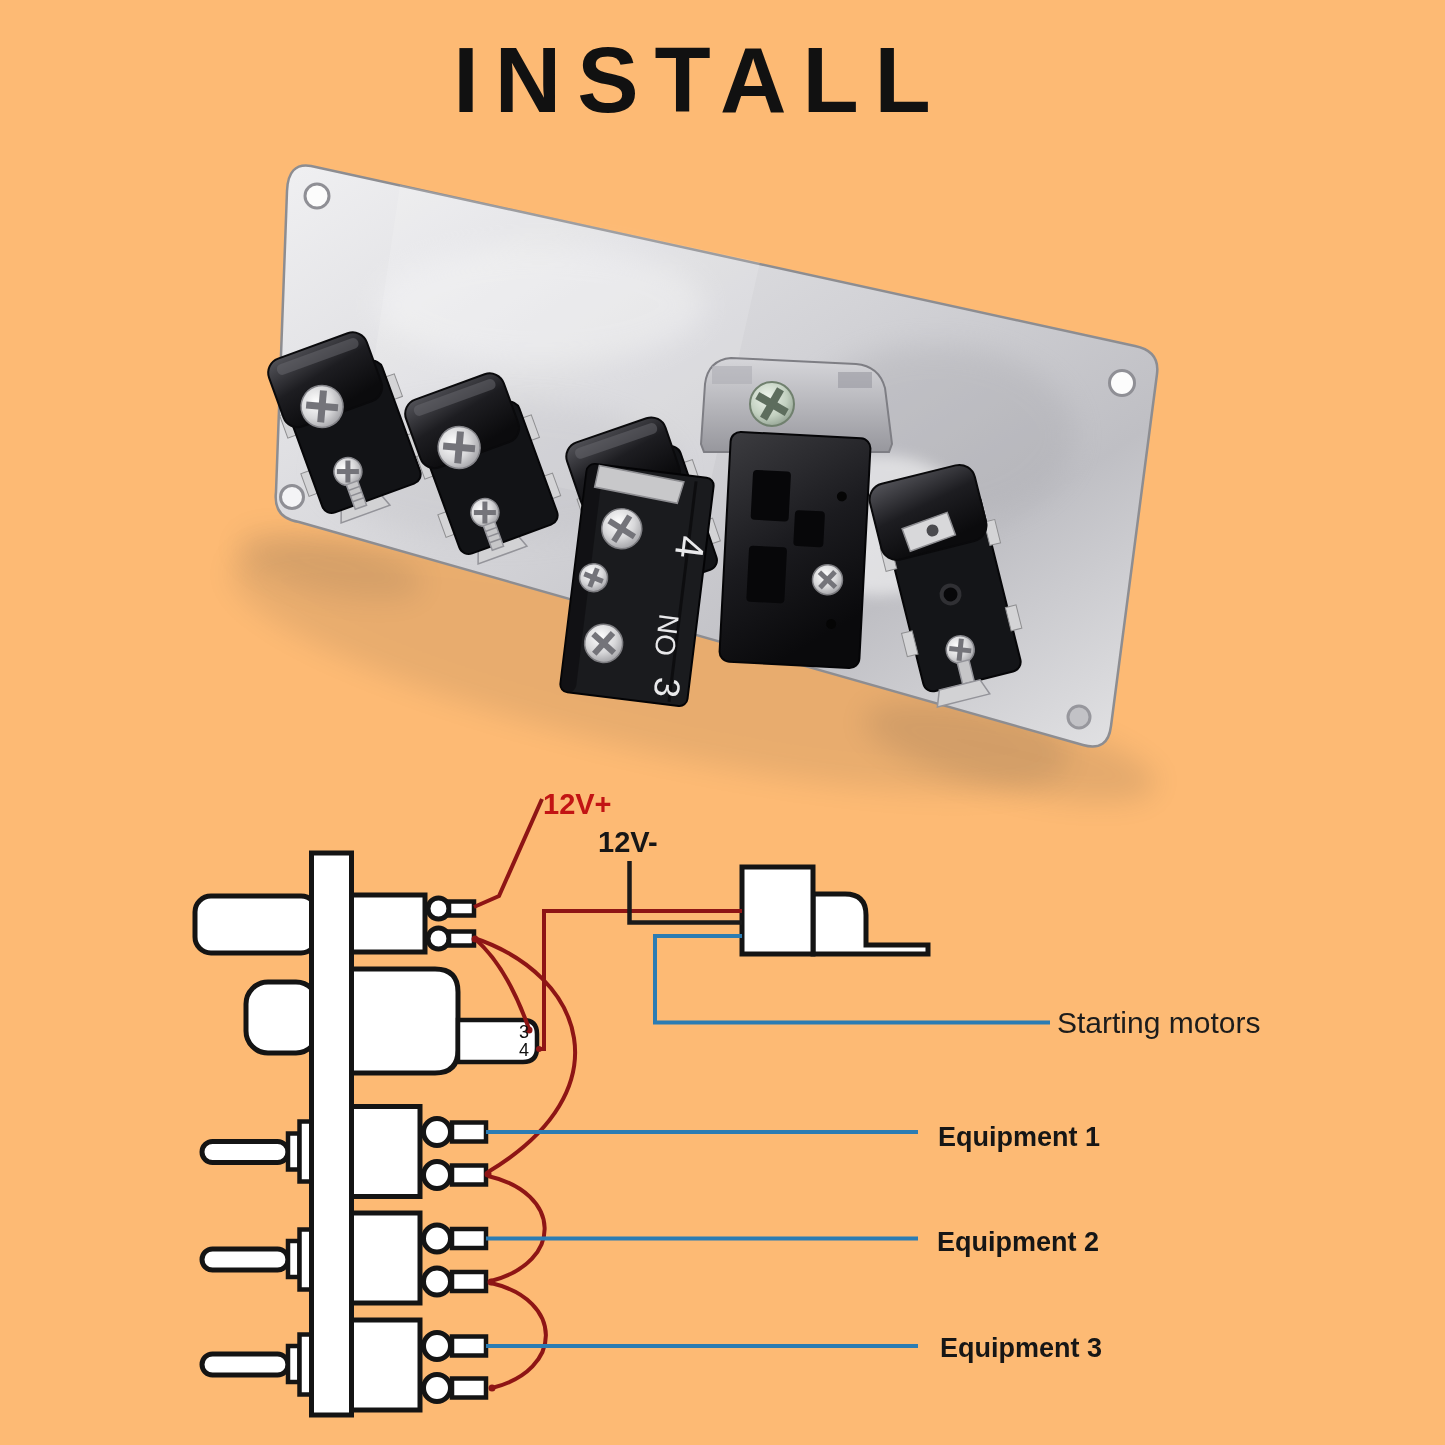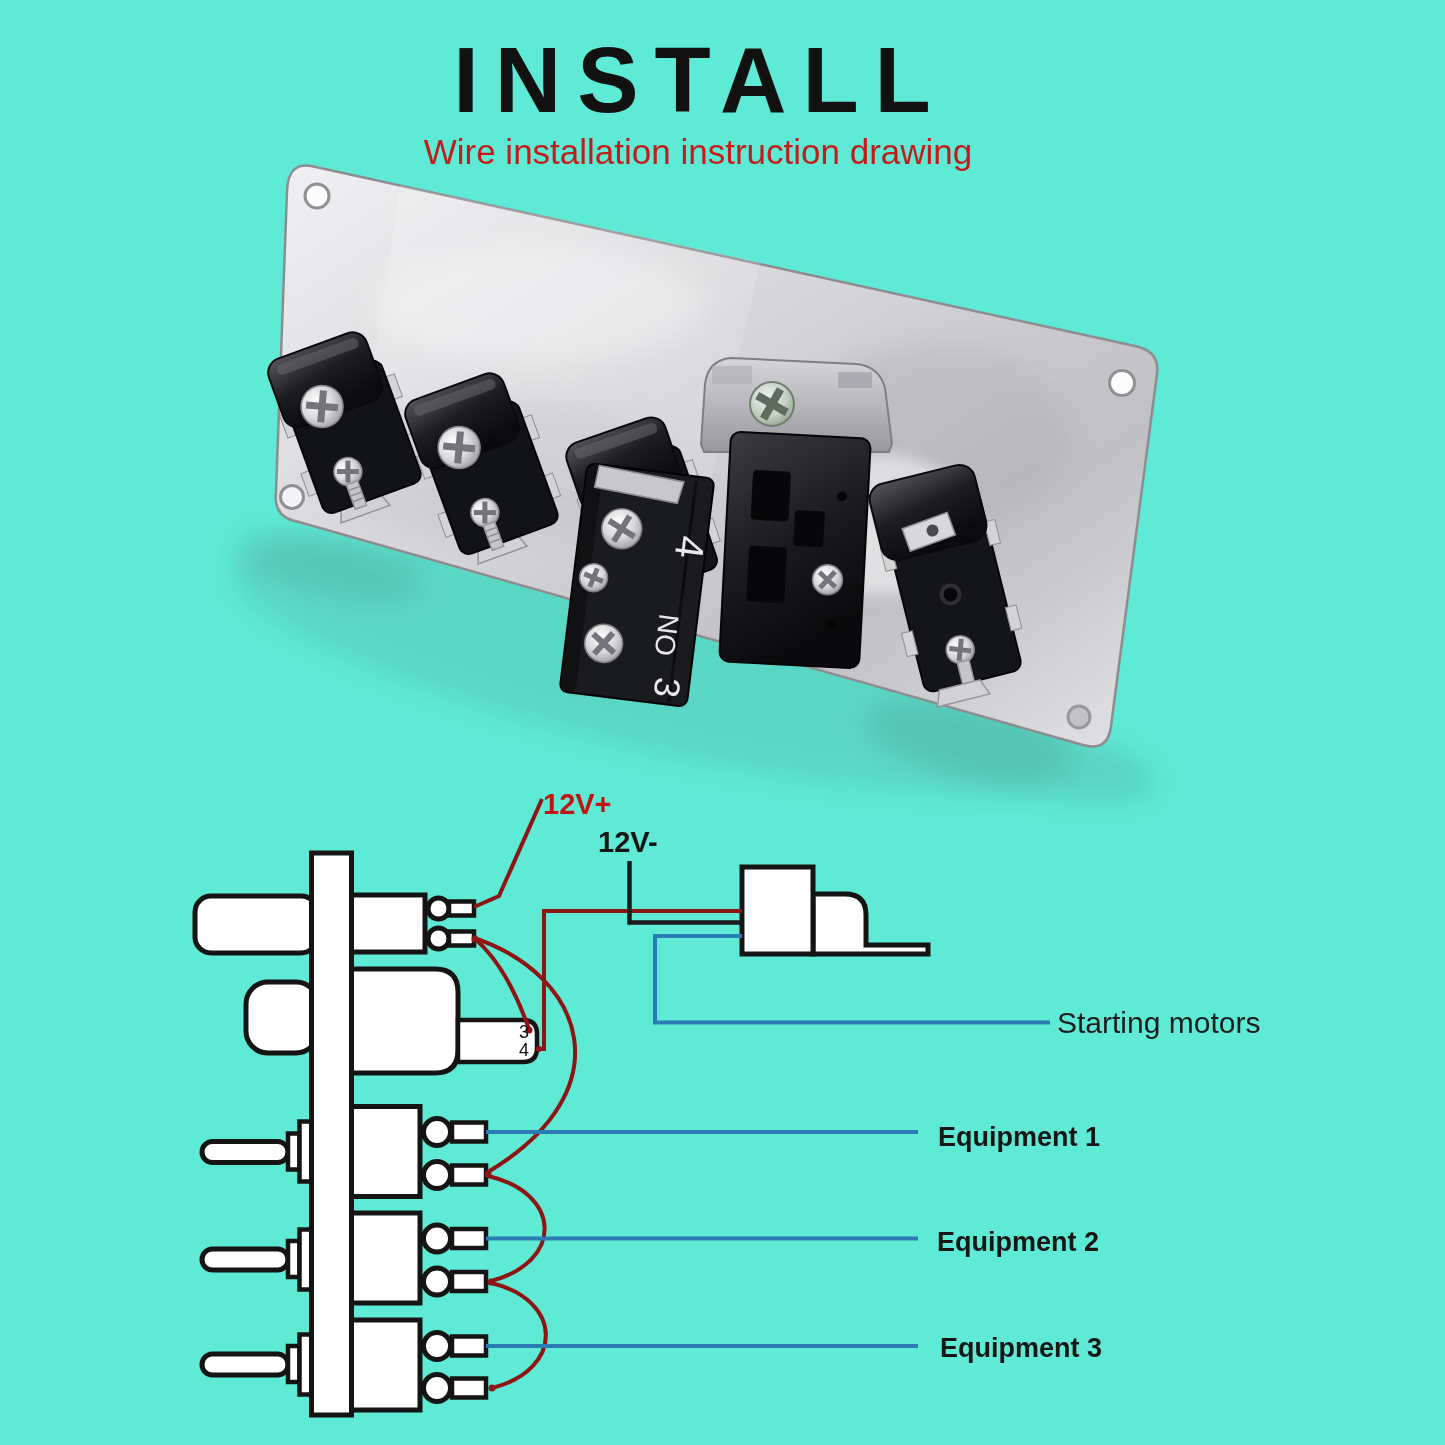--- a/index.html
+++ b/index.html
@@ -1,32 +1,31 @@
 <!DOCTYPE html>
 <html><head>
 <meta charset="utf-8">
 <style>
   html,body{margin:0;padding:0;background:#ffffff;}
-  .stage{position:relative;width:1445px;height:1445px;background:#5eead4;overflow:hidden;
+  .stage{position:relative;width:1445px;height:1445px;background:#fdba74;overflow:hidden;
          font-family:"Liberation Sans",sans-serif;}
   .title{position:absolute;top:34px;left:700px;transform:translateX(-50%);
          font-size:92px;line-height:1;font-weight:bold;letter-spacing:16px;color:#111111;white-space:nowrap;}
   .subtitle{position:absolute;top:131px;left:698px;transform:translateX(-50%);
          font-size:35px;line-height:1.2;color:#c21d1d;white-space:nowrap;}
   svg.scene{position:absolute;left:0;top:0;}
   .t-bold{font-family:"Liberation Sans",sans-serif;font-weight:bold;}
   .t-reg{font-family:"Liberation Sans",sans-serif;font-weight:normal;}
 </style>
 </head>
 <body>
 
 <div class="stage">
 
   <div class="title">INSTALL</div>
-  <div class="subtitle">Wire installation instruction drawing</div>
 
   <svg class="scene" width="1445" height="1445" viewBox="0 0 1445 1445">
     <defs>
       <linearGradient id="gPlate" x1="0" y1="0" x2="1" y2="1">
         <stop offset="0" stop-color="#f0f0f2"></stop>
         <stop offset="0.45" stop-color="#d3d3d7"></stop>
         <stop offset="0.72" stop-color="#bfbfc4"></stop>
         <stop offset="1" stop-color="#e4e4e6"></stop>
       </linearGradient>
       <linearGradient id="gHousing" x1="0" y1="0" x2="0.3" y2="1">

